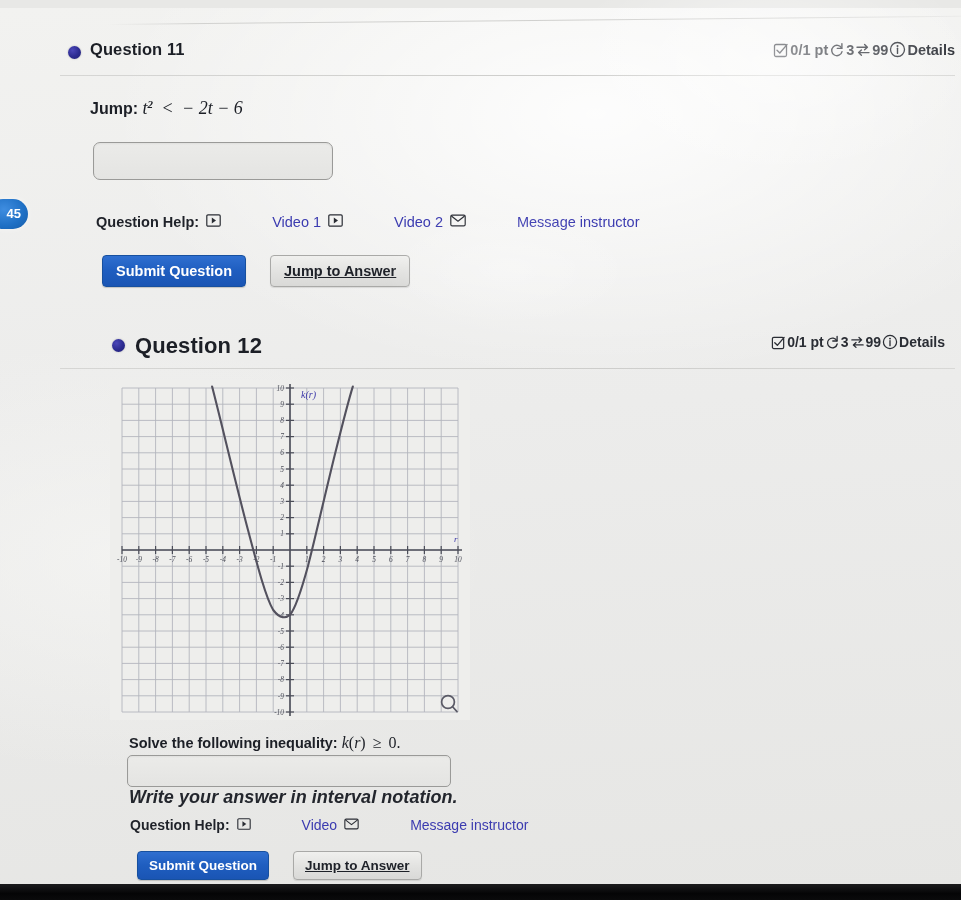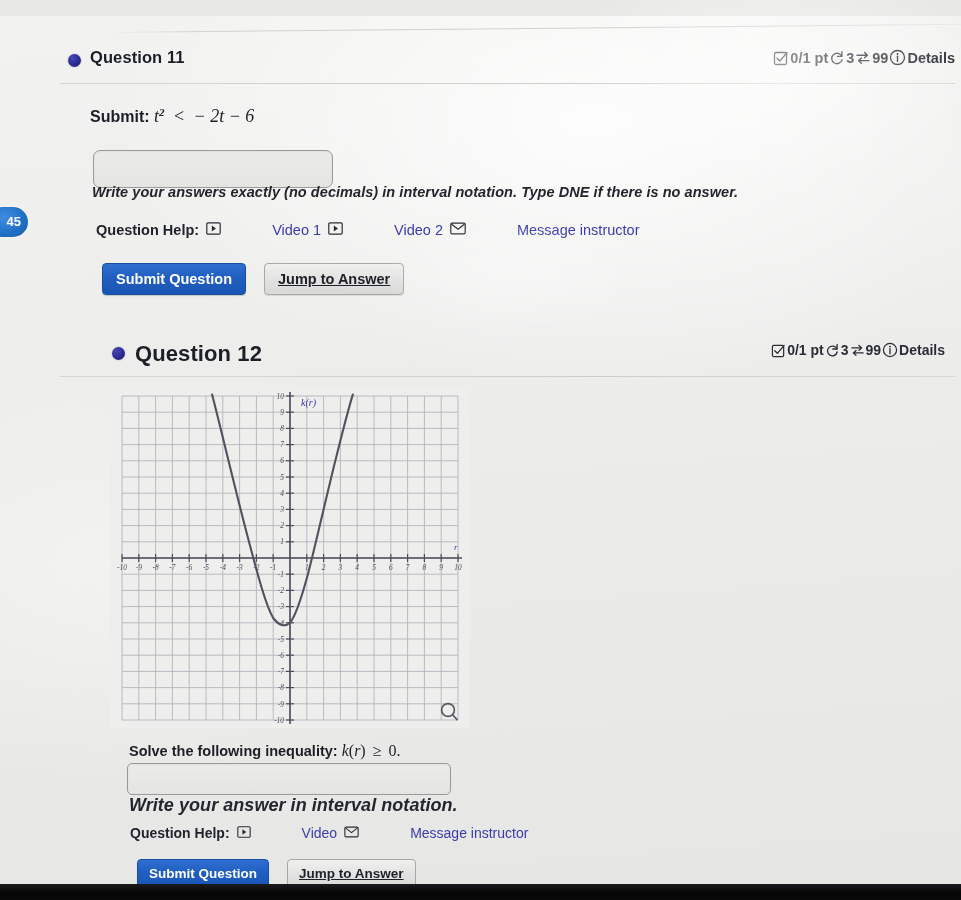--- a/index.html
+++ b/index.html
@@ -4,21 +4,21 @@
 <style>
   html,body{margin:0;padding:0;}
   body{
     width:961px;height:900px;overflow:hidden;position:relative;
     background:#e8e8e6;
     font-family:"Liberation Sans", sans-serif;
     color:#20242b;
   }
   
   .page{
-    position:absolute;left:0;top:16px;width:961px;height:884px;
+    position:absolute;left:0;top:8px;width:961px;height:884px;
     background:
       radial-gradient(ellipse 700px 380px at 62% 12%, rgba(255,255,255,0.85) 0%, rgba(255,255,255,0) 70%),
       radial-gradient(ellipse 520px 300px at 12% 62%, rgba(246,246,244,0.7) 0%, rgba(246,246,244,0) 72%),
       linear-gradient(176deg,#f2f2f0 0%,#ececeb 46%,#e6e6e4 100%);
   }
   .bottom-bar{
     position:absolute;left:0;top:884px;width:961px;height:16px;
     background:linear-gradient(180deg,#1b1b1d 0%,#050506 60%,#0a0a0b 100%);
   }
   .hairline-top{
@@ -63,21 +63,21 @@
     box-shadow:inset 0 1px 2px rgba(0,0,0,.05);
   }
   .hint{
     position:absolute;font-size:14.5px;font-style:italic;font-weight:bold;color:#23262d;
     white-space:nowrap;letter-spacing:.05px;
   }
   .helprow{position:absolute;display:flex;align-items:center;gap:7px;font-size:14.5px;white-space:nowrap;}
   .helplabel{font-weight:bold;color:#1f2229;}
   .helplink{color:#3b3bb0;font-weight:normal;text-decoration:none;margin-left:44px;}
   .playico,.mailico{display:inline-block;}
-  .btnrow{position:absolute;display:flex;align-items:center;gap:18px;}
+  .btnrow{position:absolute;display:flex;align-items:center;gap:24px;}
   .btn-primary{
     background:linear-gradient(180deg,#2f6fd0 0%,#1f5ec0 48%,#1a55b4 100%);
     color:#fff;border:1px solid #17509f;border-radius:4px;
     font-size:14.5px;font-weight:bold;padding:7px 13px;cursor:pointer;
     box-shadow:0 1px 1px rgba(0,0,0,.18);
   }
   .btn-secondary{
     background:linear-gradient(180deg,#f0f0ee 0%,#e2e2e0 55%,#d9d9d7 100%);
     color:#1e2128;border:1px solid #a9a9a7;border-radius:4px;
     font-size:14.5px;font-weight:bold;padding:7px 13px;cursor:pointer;
@@ -142,31 +142,30 @@
           <circle cx="8.5" cy="4.9" r="1" fill="#2a2d34"></circle>
           <path d="M8.5 7.2 V12.4" stroke="#2a2d34" stroke-width="1.4" stroke-linecap="round"></path>
         </svg>
       </span>
       <span class="lbl">Details</span>
     </div>
     <div class="rule"></div>
   </div>
 
   <div class="prompt" style="left:90px;top:90px;">
-    <span>Submit:</span>
+    <span>Jump:</span>
     <span class="mathi">t</span><sup class="exp">2</sup>
     <span class="mathn" style="padding:0 5px;">&lt;</span>
     <span class="mathi">− 2t − 6</span>
   </div>
 
   <div class="answerbox" style="left:93px;top:134px;width:238px;height:36px;">
     
   </div>
 
-  <div class="hint" style="left:92px;top:168px;">Write your answers exactly (no decimals) in interval notation. Type DNE if there is no answer.</div>
 
   <div class="helprow" style="left:96px;top:206px;">
     <span class="helplabel">Question Help:</span>
     <span class="playico">
       <svg width="15" height="13" viewBox="0 0 15 13">
         <rect x="0.8" y="0.8" width="13.4" height="11.4" rx="1.2" fill="none" stroke="#2a2d34" stroke-width="1.2"></rect>
         <path d="M5.8 3.5 L10 6.5 L5.8 9.5 Z" fill="#2a2d34"></path>
       </svg>
     </span>
     <a class="helplink" href="#">Video 1</a>

